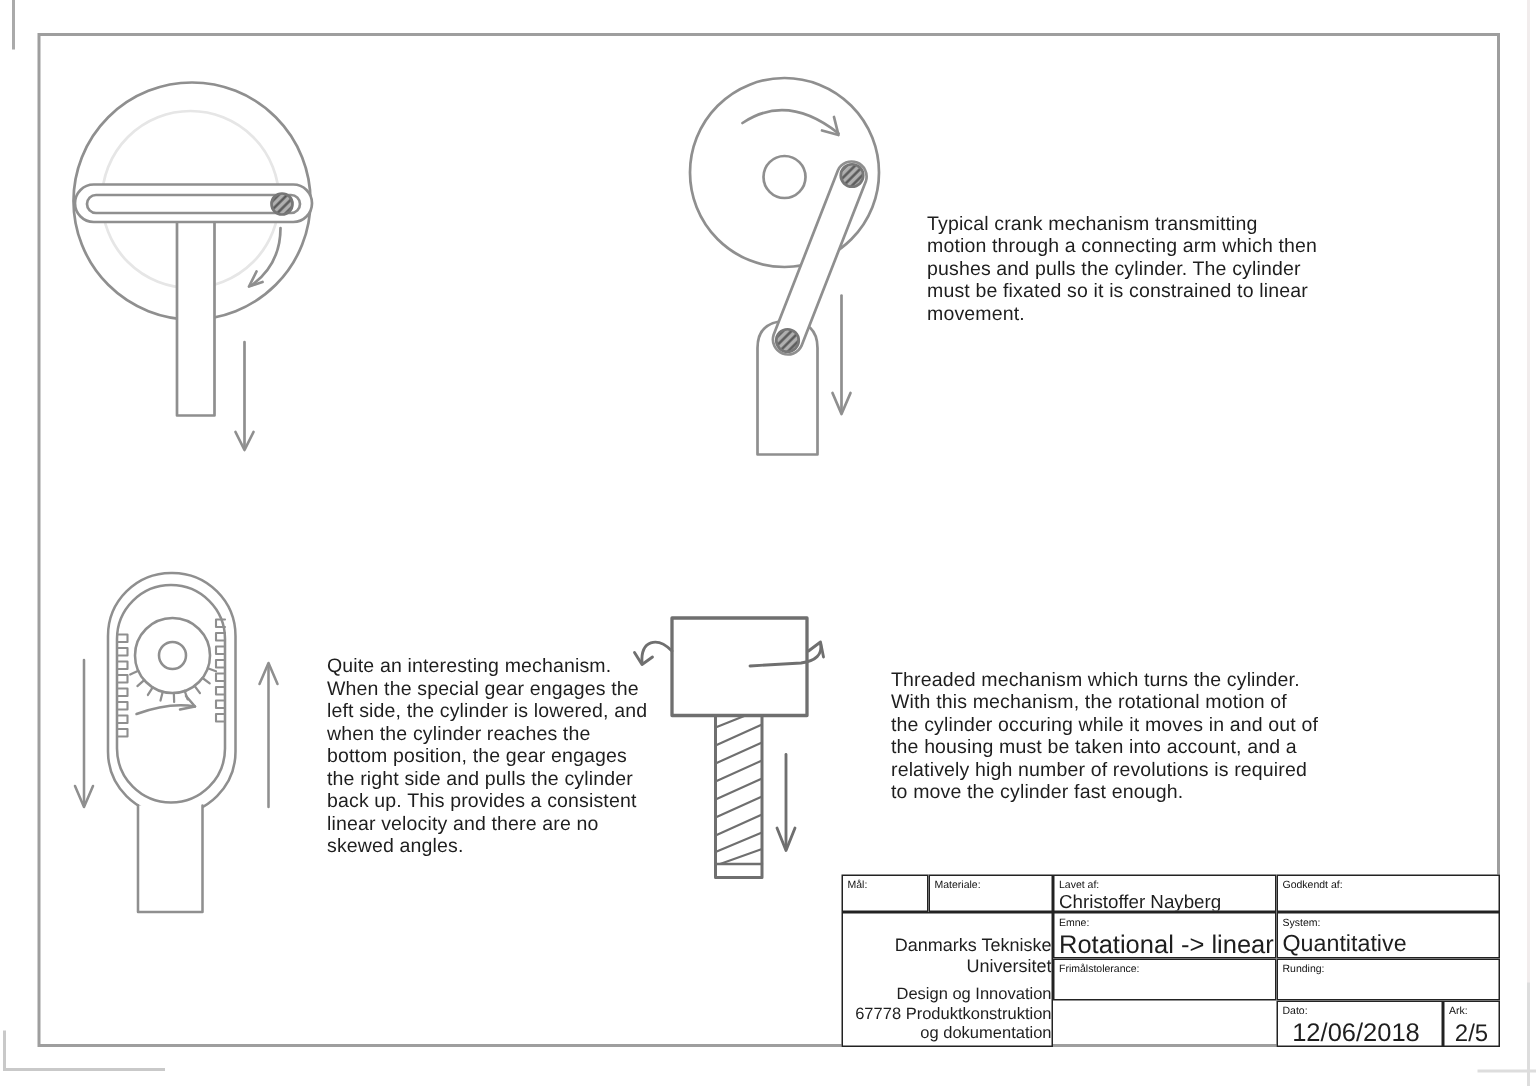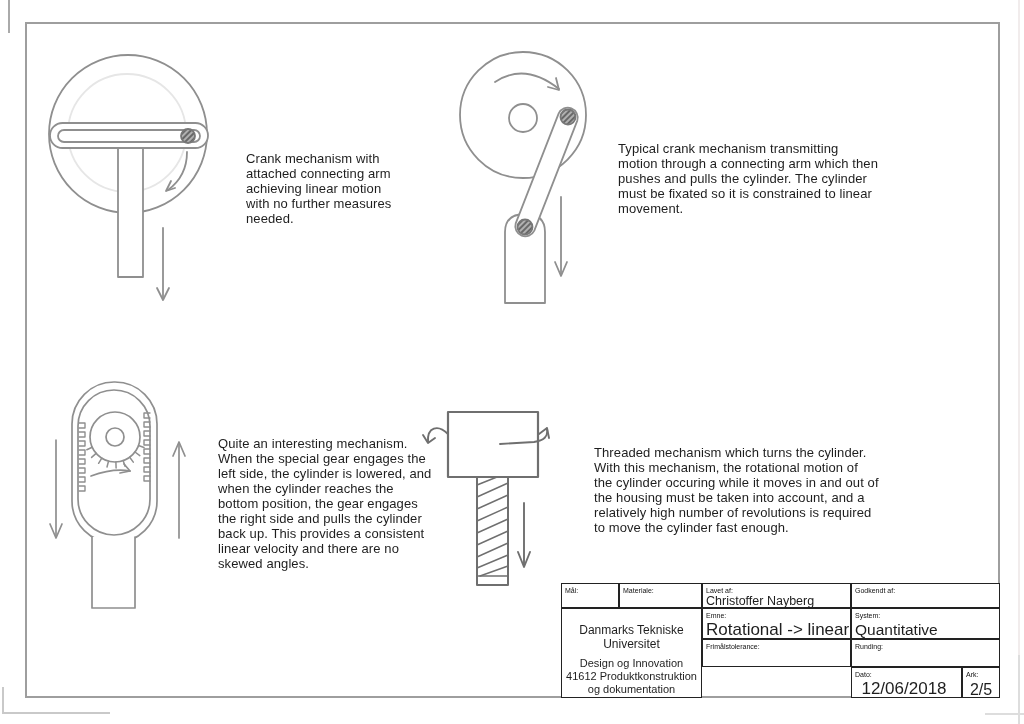--- a/index.html
+++ b/index.html
@@ -15,21 +15,21 @@
   
   .tb{position:absolute;left:561px;top:583px;width:439px;height:115px;font-size:7px;border-radius:21px;}
   .cell{position:absolute;box-sizing:border-box;border:1px solid #222;background:#fff;overflow:hidden;}
   .lbl{font-size:7px;line-height:9px;color:#111;padding:2px 0 0 3px;}
   .val-sm{font-size:12.5px;line-height:13px;padding-left:3px;}
   .val-lg{font-size:17px;line-height:18px;padding-left:3px;margin-top:1px;}
   .val-md{font-size:15.5px;line-height:17px;padding-left:3px;margin-top:1px;}
   .val-num{font-size:15px;line-height:16px;padding-left:4px;margin-top:2px;}
   .val-date{font-size:17px;line-height:18px;text-align:center;padding-right:5px;margin-top:1px;}
   .val-ark{font-size:16px;line-height:16px;text-align:center;margin-top:3px;}
-  .uni{ text-align:center;}
+  .uni{ text-align:right;}
   .uni-name{font-size:12px;line-height:14px;margin-top:14px;}
   .uni-lines{font-size:11px;line-height:13px;margin-top:6px;white-space:pre-line;}
 </style>
 </head>
 <body>
 
 <div class="page">
 
   <div class="frame"></div>
 
@@ -109,25 +109,20 @@
       <path d="M82,46 L116,44 Q131,42 129,31"></path>
       <path d="M129,30 L121,36 M129,30 L131,40"></path>
       <rect x="59" y="79" width="31" height="108" stroke-width="2"></rect>
       <path d="M59,87 L79,79 M59,99 L90,85 M59,111 L90,97 M59,123 L90,109 M59,135 L90,121 M59,147 L90,133 M59,159 L90,145 M59,170 L90,157 M62,178 L90,168" stroke-width="1.4"></path>
       <path d="M59,178 L90,178" stroke-width="1.6"></path>
       <path d="M106,105 L106,167"></path>
       <path d="M100,154 L106,169 L112,154"></path>
     </g>
   </svg>
 
-  <div class="desc" style="left:246px;top:151px;">Crank mechanism with
-attached connecting arm
-achieving linear motion
-with no further measures
-needed.</div>
   <div class="desc" style="left:618px;top:141px;">Typical crank mechanism transmitting
 motion through a connecting arm which then
 pushes and pulls the cylinder. The cylinder
 must be fixated so it is constrained to linear
 movement.</div>
   <div class="desc" style="left:218px;top:436px;">Quite an interesting mechanism.
 When the special gear engages the
 left side, the cylinder is lowered, and
 when the cylinder reaches the
 bottom position, the gear engages
@@ -152,21 +147,21 @@
     <div class="cell" style="left:141px;top:0;width:149px;height:25px;">
       <div class="lbl">Lavet af:</div>
       <div class="val-sm">Christoffer Nayberg</div>
     </div>
     <div class="cell" style="left:290px;top:0;width:149px;height:25px;">
       <div class="lbl">Godkendt af:</div>
     </div>
     <div class="cell uni" style="left:0;top:25px;width:141px;height:90px;">
       <div class="uni-name">Danmarks Tekniske Universitet</div>
       <div class="uni-lines">Design og Innovation
-41612 Produktkonstruktion
+67778 Produktkonstruktion
 og dokumentation</div>
     </div>
     <div class="cell" style="left:141px;top:25px;width:149px;height:31px;">
       <div class="lbl">Emne:</div>
       <div class="val-lg">Rotational -&gt; linear</div>
     </div>
     <div class="cell" style="left:290px;top:25px;width:149px;height:31px;">
       <div class="lbl">System:</div>
       <div class="val-md">Quantitative structures</div>
     </div>

